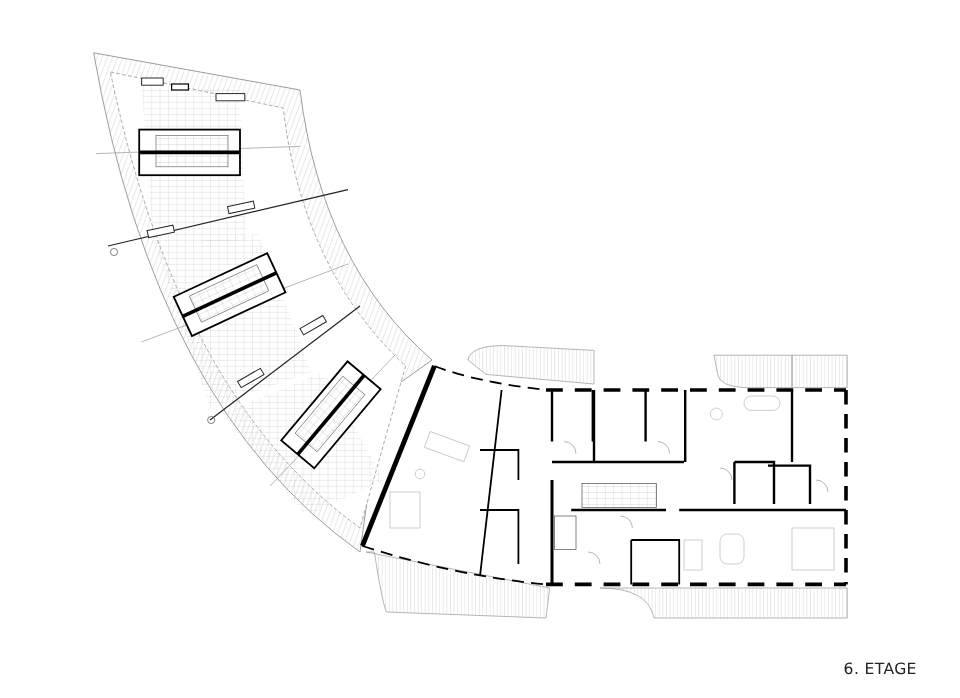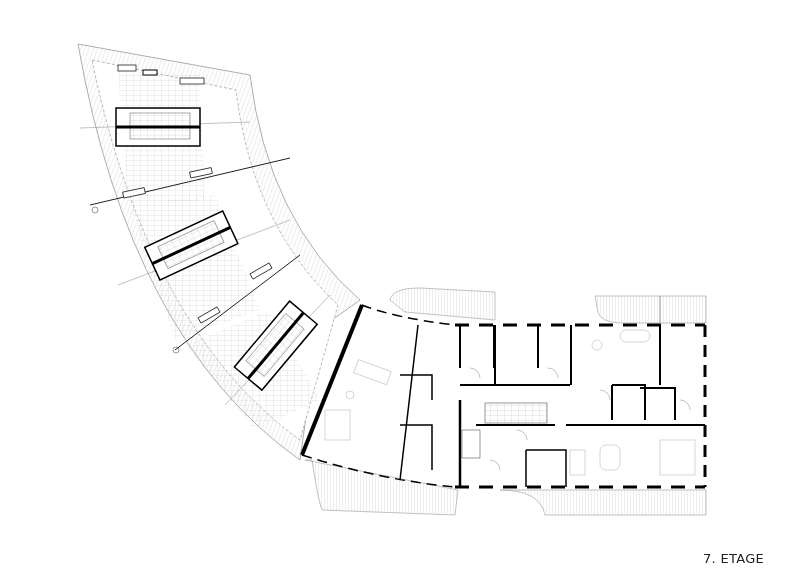--- a/index.html
+++ b/index.html
@@ -108,13 +108,13 @@
       <path d="M470 368 A10 10 0 0 1 480 378"></path>
       <path d="M548 368 A10 10 0 0 1 558 378"></path>
       <path d="M600 390 A10 10 0 0 1 610 400"></path>
       <path d="M680 400 A10 10 0 0 1 690 410"></path>
       <path d="M490 460 A10 10 0 0 1 500 470"></path>
       <path d="M517 430 A10 10 0 0 1 527 440"></path>
     </g>
   </g>
 </svg>
 
-<div class="label">7. ETAGE</div>
+<div class="label">6. ETAGE</div>
 
 </body></html>

